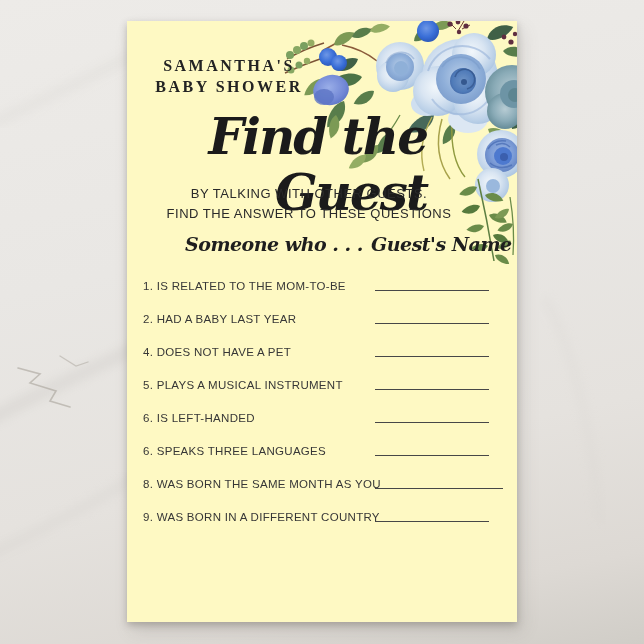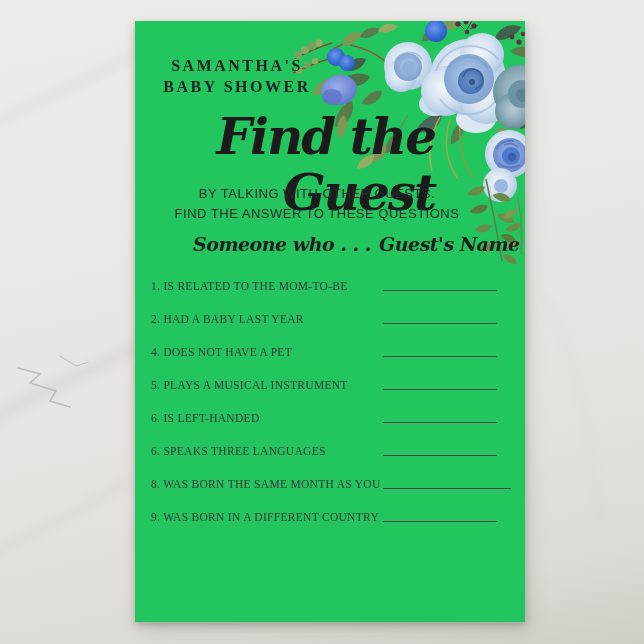--- a/index.html
+++ b/index.html
@@ -4,24 +4,23 @@
 <style>
   html,body{margin:0;padding:0;width:644px;height:644px;overflow:hidden;}
   body{
     font-family:"Liberation Sans",sans-serif;
     background:linear-gradient(168deg,#edebe8 0%,#e9e7e4 38%,#e5e2de 68%,#ddd9d4 88%,#d0cdc7 100%);
     position:relative;
   }
   .veins{position:absolute;left:0;top:0;width:644px;height:644px;pointer-events:none;}
   .card{
     position:absolute;left:127px;top:21px;width:390px;height:601px;
-    background:#22c55e;
+    background:#fef9c3;
     box-shadow:0 3px 7px rgba(105,100,92,.38), 5px 9px 16px rgba(105,100,92,.18);
     overflow:hidden;
-    margin-left:8px;
   }
   .bouquet{position:absolute;left:155px;top:-2px;width:235px;height:260px;}
   .event-title{
     position:absolute;left:0;top:34px;width:204px;text-align:center;
     font-family:"Liberation Serif",serif;font-size:16px;line-height:21px;
     letter-spacing:2.5px;color:#232323;font-weight:600;
   }
   .game-title{
     position:absolute;left:10px;top:88px;width:290px;text-align:right;
     font-family:"DejaVu Serif",serif;font-style:italic;font-weight:bold;
@@ -32,21 +31,21 @@
     font-size:13px;line-height:20px;letter-spacing:.5px;color:#2a2a2a;
   }
   .col-head{
     position:absolute;top:212px;
     font-family:"DejaVu Serif",serif;font-style:italic;font-weight:bold;
     font-size:19px;letter-spacing:-.5px;color:#1e1e1e;white-space:nowrap;text-align:center;
   }
   .col-left{left:58px;}
   .col-right{left:244px;}
   .rows{position:absolute;left:0;top:248px;width:390px;}
-  .row{position:relative;height:33px;font-family:Liberation Serif, serif;}
+  .row{position:relative;height:33px;}
   .qtext{
     position:absolute;left:16px;top:50%;transform:translateY(-50%);
     font-size:11.5px;letter-spacing:.3px;color:#373737;white-space:nowrap;
   }
   .blank{
     position:absolute;left:248px;top:21px;width:114px;height:0;
     border-bottom:1.6px solid #474747;
   }
   .blank.wide{width:128px;}
 </style>

